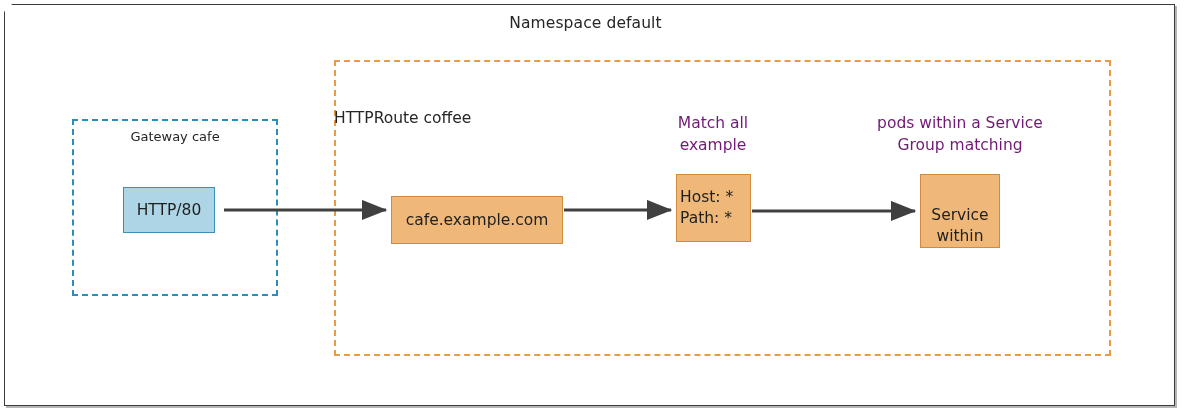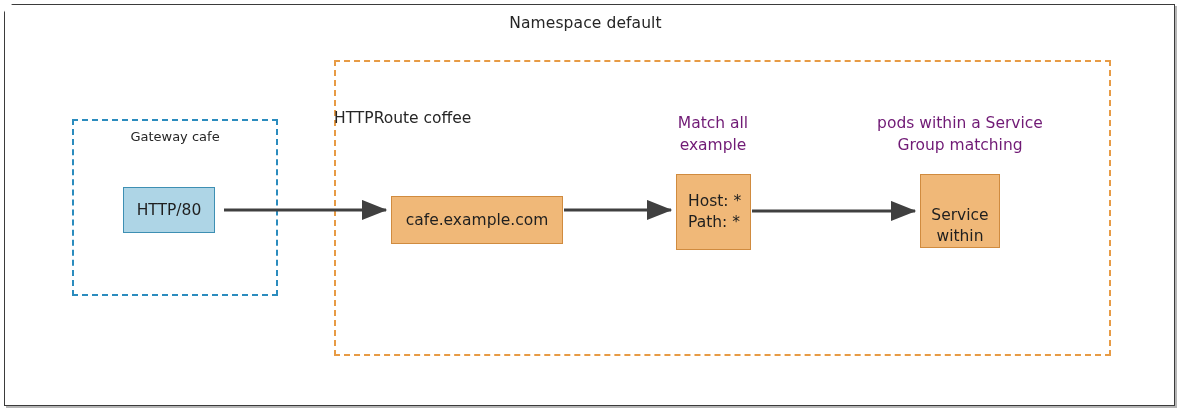--- a/index.html
+++ b/index.html
@@ -96,22 +96,22 @@
     background: #aed5e6;
     border: 1.5px solid #3d8fb3;
   }
   .node.orange {
     background: #f0b878;
     border: 1.5px solid #d08b3f;
   }
 
   #node-http   { left: 123px; top: 187px; width: 92px;  height: 46px; }
   #node-cafe   { left: 391px; top: 196px; width: 172px; height: 48px; }
-  #node-match  { left: 676px; top: 174px; width: 75px;  height: 76px;
-                 justify-content: flex-start; text-align: left; padding-left: 11px; }
+  #node-match  { left: 676px; top: 174px; width: 75px;  height: 68px;
+                 justify-content: flex-start; text-align: left; padding-left: 3px; }
   #node-svc    { left: 920px; top: 174px; width: 80px;  height: 74px; align-items: flex-end; }
 
   
   .caption {
     position: absolute;
     font-size: 15.5px;
     color: #701a75;
     text-align: center;
     line-height: 1.45;
   }

